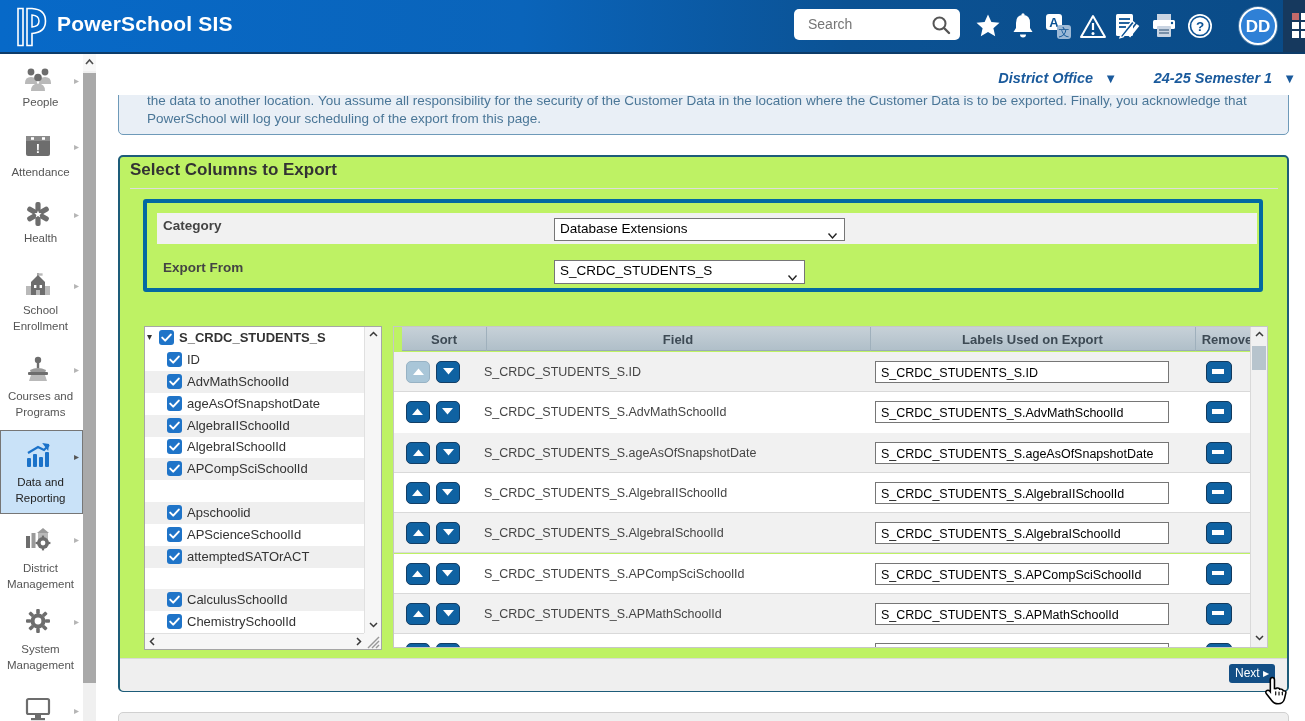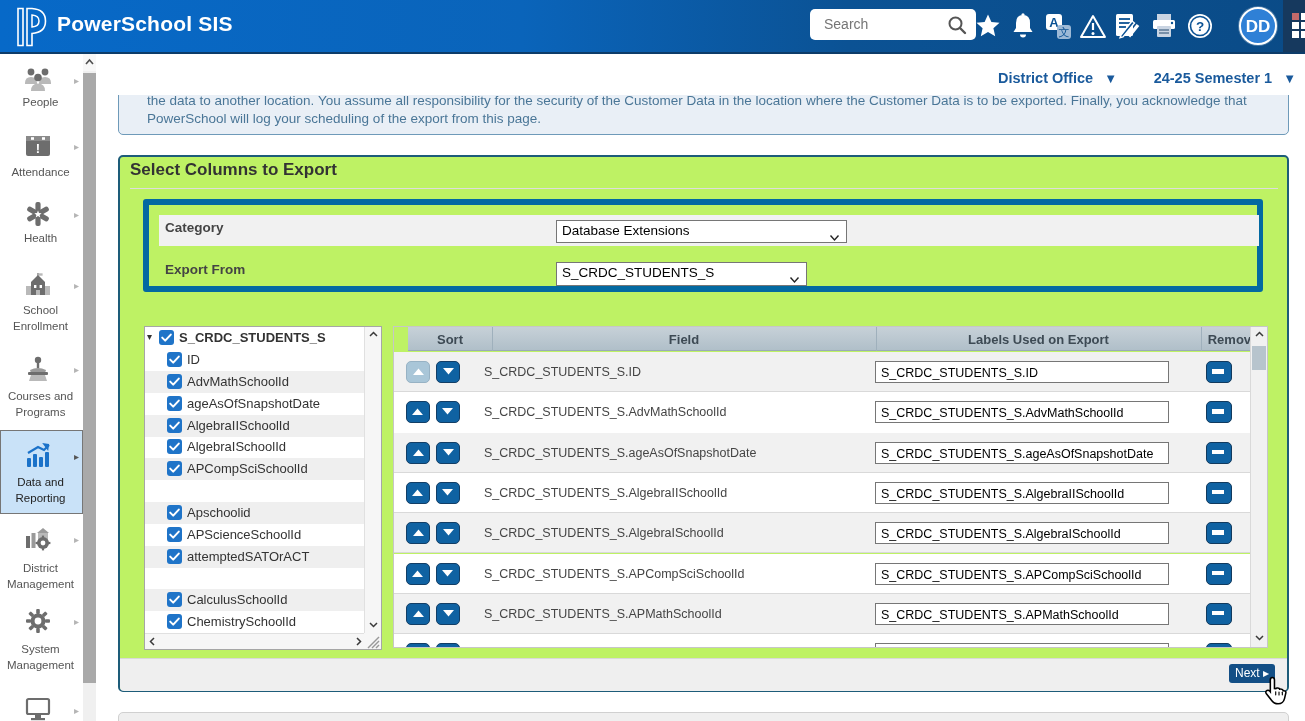--- a/index.html
+++ b/index.html
@@ -5,21 +5,21 @@
 html,body { width:1305px; height:721px; overflow:hidden; background:#fff;
   font-family:"Liberation Sans", sans-serif; }
 
 
 #header { position:absolute; left:0; top:0; width:1305px; height:54px;
   background:linear-gradient(90deg,#0769c8 0%,#0a64ba 40%,#0b5294 65%,#0a4b87 100%);
   border-bottom:2px solid #0d3c69; }
 #hdark { position:absolute; right:0; top:0; width:22px; height:52px; background:#16395e; }
 #logo { position:absolute; left:14px; top:6px; }
 #brand { position:absolute; left:57px; top:12px; color:#fff; font-size:21px; font-weight:bold; letter-spacing:.2px; }
-#search { position:absolute; left:794px; top:9px; width:166px; height:31px; background:#fff; border-radius:5px;margin-left:16px; }
+#search { position:absolute; left:794px; top:9px; width:166px; height:31px; background:#fff; border-radius:5px; }
 #search span { position:absolute; left:14px; top:7px; color:#757575; font-size:14px; }
 #search svg { position:absolute; right:8px; top:5px; }
 .hico { position:absolute; top:0; width:34px; height:52px; display:flex; align-items:center; justify-content:center; }
 #avatar { position:absolute; left:1239px; top:7px; width:38px; height:38px; border-radius:50%;
   background:#2f80d6; border:2px solid #fff; box-shadow:0 0 0 1px rgba(255,255,255,.25); color:#fff;
   font-weight:bold; font-size:17px; text-align:center; line-height:35px; }
 
 
 #sidebar { position:absolute; left:0; top:54px; width:83px; height:667px; background:#fff; }
 .sbi.sel { position:absolute; left:0; width:83px; background:#c9e2f8; }
@@ -27,55 +27,55 @@
 .sblabel { position:absolute; left:0; width:81px; text-align:center; font-size:11.5px; color:#555; line-height:15.5px; }
 .sbarr { position:absolute; right:4px; color:#b5b5b5; font-size:10px; }
 
 
 #pscroll { position:absolute; left:83px; top:54px; width:13px; height:667px; background:#f0f0f0; }
 #pscroll .arr { position:absolute; left:0; width:13px; height:17px; background:#f8f8f8; color:#505050;
   font-size:9px; text-align:center; line-height:17px; }
 #pthumb { position:absolute; left:0px; top:19px; width:13px; height:610px; background:#a9a9a9; }
 
 
-#selrow { position:absolute; left:96px; top:54px; width:1209px; height:29px; background:#fff; }
+#selrow { position:absolute; left:96px; top:54px; width:1209px; height:29px; background:#fff;font-style:italic; }
 .crumb { position:absolute; top:16px; color:#1a5a9c; font-size:14.5px; font-weight:bold; }
 .crumb .tri { font-size:13px; margin-left:11px; }
 #mainclip { position:absolute; left:96px; top:95px; width:1209px; height:626px; overflow:hidden; background:#fff; }
 
 #notice { position:absolute; left:22px; top:-40px; width:1171px; height:80px; background:#e9eff6;
   border:1px solid #6e9ab9; border-radius:5px; color:#4a7697; font-size:13.5px; line-height:18px;
   padding:36px 28px 0 28px; }
 
 #panel { position:absolute; left:22px; top:60px; width:1171px; height:537px; background:#bef264;
   border:2px solid #1d5c79; border-radius:5px; }
 #ptitle { position:absolute; left:10px; top:3px; font-size:17px; font-weight:bold; color:#333; }
 #phr { position:absolute; left:10px; top:31px; width:1148px; height:1px; background:#ddd; }
 
-#formbox { position:absolute; left:23px; top:42px; width:1120px; height:93px; border:6px solid #0369a1; border-radius:3px; }
+#formbox { position:absolute; left:23px; top:42px; width:1120px; height:93px; border:4px solid #0369a1; border-radius:3px; }
 #frow1 { position:absolute; left:10px; top:10px; width:1100px; height:31px; background:#f1f1f1; }
 .flabel { position:absolute; left:16px; color:#444; font-size:13.5px; font-weight:bold; }
 .sel { position:absolute; background:#fff; border:1px solid #767676; font-size:13.5px; color:#000;
   line-height:20px; padding-left:5px; }
 .sel .chev { position:absolute; right:6px; top:50%; margin-top:-4px; width:11px; height:8px; }
 
 #listbox { position:absolute; left:24px; top:169px; width:238px; height:324px; border:1px solid #a6a6a6; background:#fff; }
 .lrow { position:absolute; left:0; width:220px; }
 .lrow.st { background:#efefef; }
 .cb { position:absolute; background:#1f74c8; border-radius:3px; }
 .ltxt { position:absolute; top:3px; font-size:13px; color:#333; white-space:nowrap; }
 .ltxt.b { font-weight:bold; }
 .exp { position:absolute; left:2px; top:4px; font-size:10px; color:#333; }
 #lvs { position:absolute; right:0; top:0; width:17px; height:306px; background:#f6f6f6; border-left:1px solid #e0e0e0; }
 #lhs { position:absolute; left:0; bottom:0; width:221px; height:16px; background:#f6f6f6; border-top:1px solid #e0e0e0; }
 .sarr { position:absolute; color:#3a3a3a; font-size:10px; }
 #lgrip { position:absolute; right:0; bottom:0; width:17px; height:16px; background:#f6f6f6; }
 
 #tablewrap { position:absolute; left:273px; top:169px; width:875px; height:322px; border:1px solid #c6c6c6; }
-#thead { position:absolute; left:14px; top:0; width:857px; height:24px;
+#thead { position:absolute; left:8px; top:0; width:857px; height:24px;
   background:linear-gradient(#c7d1d8,#b0bfc9); border-bottom:1px solid #9aabb7; }
 .hcell { position:absolute; top:5px; font-size:13px; font-weight:bold; color:#3d4a54; text-align:center; }
 #tbody { position:absolute; left:0; top:25px; width:857px; height:295px; overflow:hidden; }
 .trow { position:absolute; left:0; width:857px; background:#fff; border-bottom:1px solid #d9d9d9; }
 .trow.tst { background:#f1f1f1;text-align:center; }
 .sbtn { position:absolute; top:9px; width:24px; height:22px; background:#0f62a2; border:1.5px solid #123e66; border-radius:5px; }
 .sbtn.dis { background:#a9c6d8; border-color:#97b2c4; }
 .ftxt { position:absolute; left:90px; top:13px; font-size:12.5px; color:#454545; }
 .linp { position:absolute; left:481px; top:9px; width:294px; height:22px; background:#fff; border:1px solid #767676; }
 .linp span { position:absolute; left:5px; top:4px; font-size:12.5px; color:#000; white-space:nowrap; }

